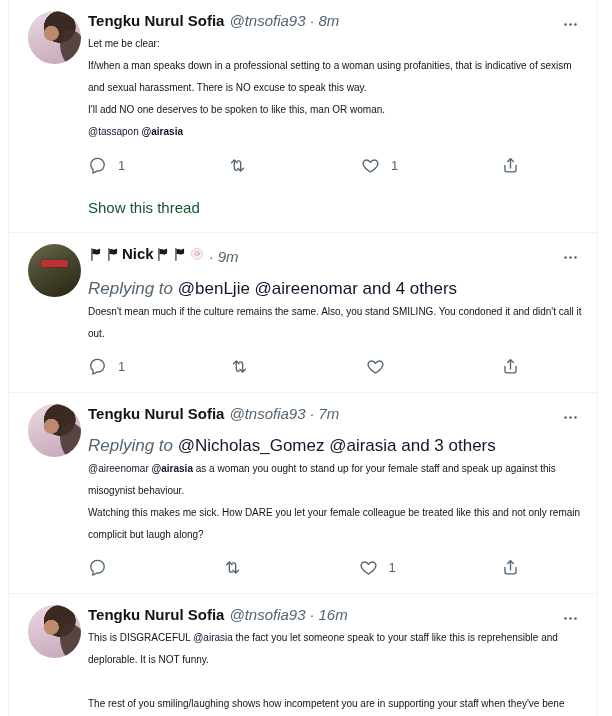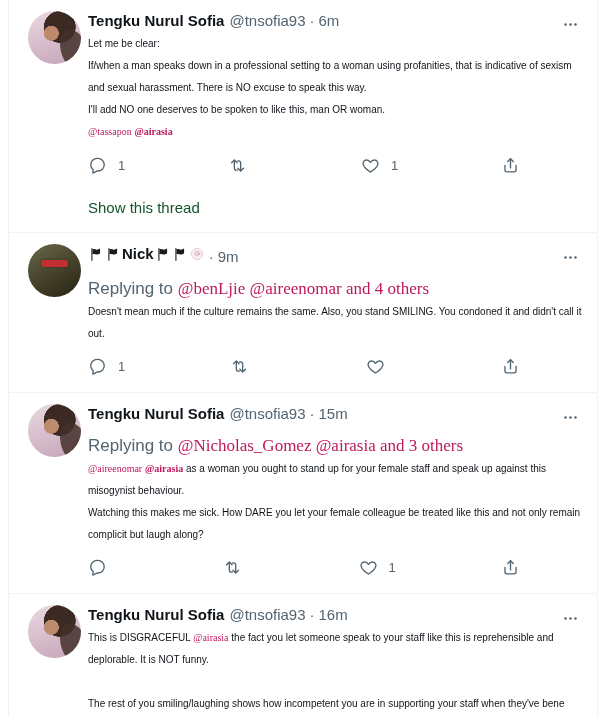--- a/index.html
+++ b/index.html
@@ -49,35 +49,35 @@
     background: #c03030; box-shadow: 0 0 2px rgba(0,0,0,.5);
   }
   .content-col { flex: 1; min-width: 0; padding-right: 2px; }
   .header-row {
     display: flex; align-items: baseline;
     font-size: 15px; line-height: 20px;
     padding-right: 34px;
     white-space: nowrap; overflow: hidden;
   }
   .name { font-weight: 700; color: #0f1419; cursor: pointer; display: inline-flex; align-items: center; gap: 1px;}
-  .muted, .handle, .ts, .sep { color: #536471; font-weight: 400; }
+  .muted, .handle, .ts, .sep { color: #536471; font-weight: 400; font-style: italic; }
   .handle { margin-left: 5px; cursor: pointer; }
   .sep { margin: 0 4px; }
   .more-btn {
     position: absolute; top: 14px; right: 16px;
     background: none; border: none; cursor: pointer; color: #536471;
     line-height: 0; padding: 2px;
   }
   .reply-line { font-size: 17px; line-height: 21px; margin-top: 11px; }
   .body-text {
     font-size: 10px; line-height: 22px;
     white-space: pre-wrap; word-wrap: break-word;
     margin-top: 2px; color: #0f1419;
   }
-  .mention { color: #be185d; cursor: pointer; font-family: Liberation Serif, serif; }
+  .mention { color: #0f172a; cursor: pointer; }
   .mention.bold { font-weight: 700; }
   .emoji { display: inline-block; line-height: 0; vertical-align: -2px; margin: 0 1px; }
   .actions {
     display: flex; justify-content: space-between;
     width: 432px; margin-top: 11px; height: 22px; align-items: center;
   }
   .action {
     display: flex; align-items: center; gap: 11px;
     background: none; border: none; cursor: pointer;
     color: #536471; font-size: 13px; font-family: inherit;
@@ -100,21 +100,21 @@
     <div class="avatar-col">
       <div class="avatar woman"></div>
     </div>
     <div class="content-col">
       <div class="header-row">
         <span class="name">
             <span class="">Tengku Nurul Sofia</span>
           </span>
         <span class="handle">@tnsofia93</span>
         <span class="sep">·</span>
-        <span class="ts">6m</span>
+        <span class="ts">8m</span>
       </div>
       <button class="more-btn">
         <svg width="17" height="17" viewBox="0 0 24 24">
             <g fill="#536471">
               <circle cx="5" cy="12" r="1.8"></circle>
               <circle cx="12" cy="12" r="1.8"></circle>
               <circle cx="19" cy="12" r="1.8"></circle>
             </g>
           </svg>
       </button>
@@ -251,21 +251,21 @@
     <div class="avatar-col">
       <div class="avatar woman"></div>
     </div>
     <div class="content-col">
       <div class="header-row">
         <span class="name">
             <span class="">Tengku Nurul Sofia</span>
           </span>
         <span class="handle">@tnsofia93</span>
         <span class="sep">·</span>
-        <span class="ts">15m</span>
+        <span class="ts">7m</span>
       </div>
       <button class="more-btn">
         <svg width="17" height="17" viewBox="0 0 24 24">
             <g fill="#536471">
               <circle cx="5" cy="12" r="1.8"></circle>
               <circle cx="12" cy="12" r="1.8"></circle>
               <circle cx="19" cy="12" r="1.8"></circle>
             </g>
           </svg>
       </button>

